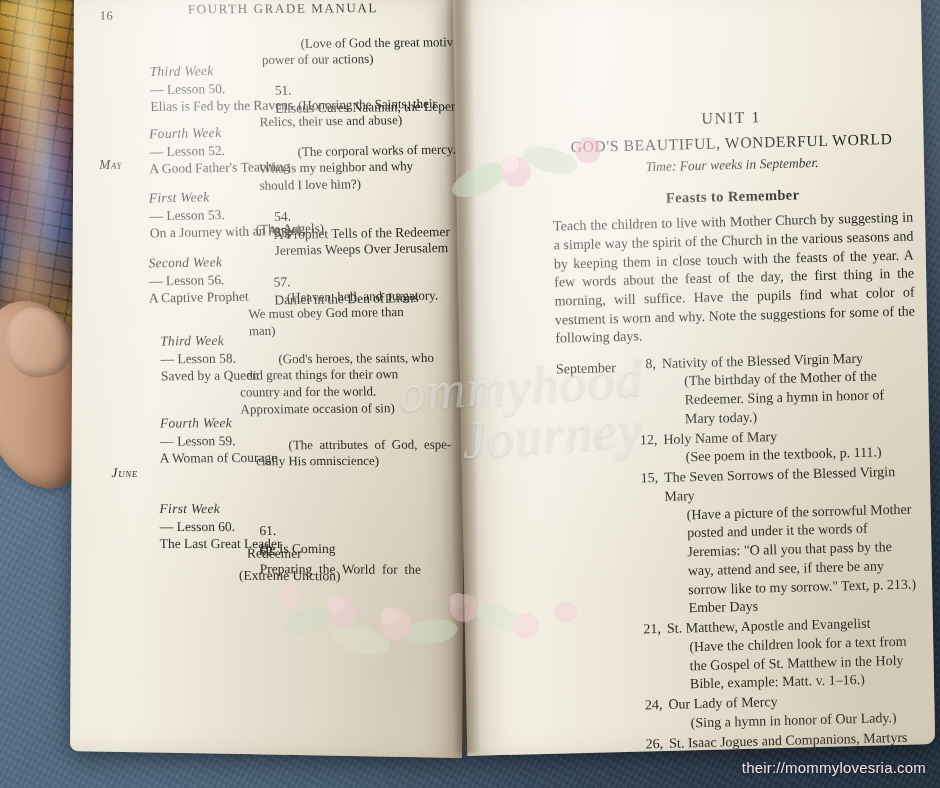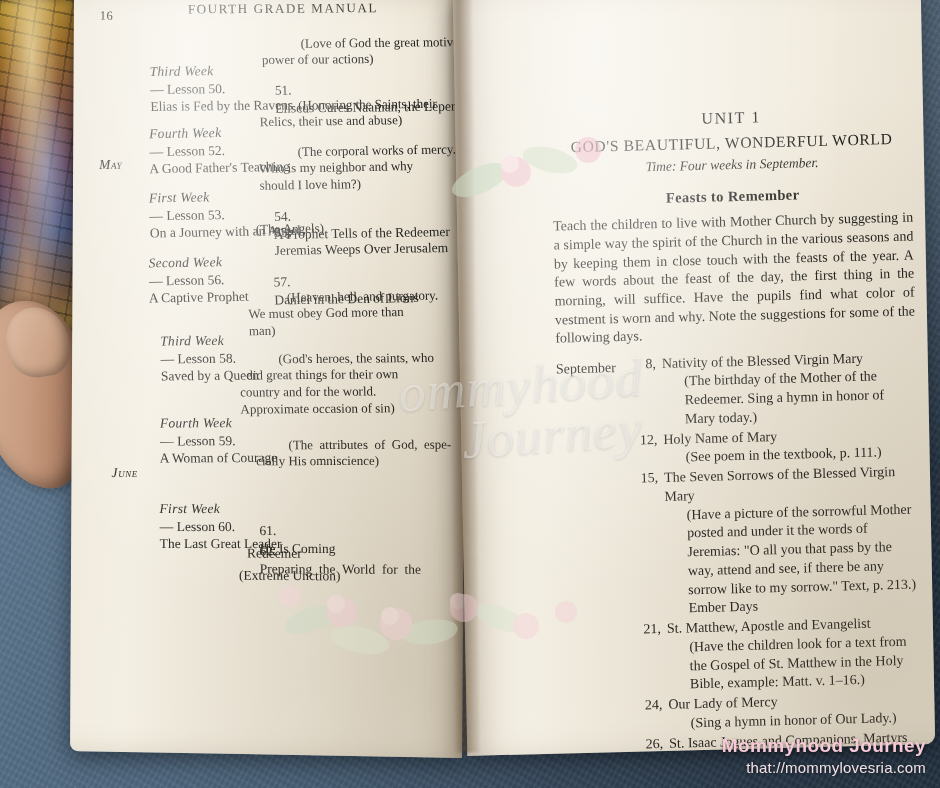--- a/index.html
+++ b/index.html
@@ -493,17 +493,16 @@
       <circle cx="86" cy="52" r="15" fill="#f5cdd7"></circle>
       <circle cx="80" cy="44" r="9" fill="#fde3e9"></circle>
       <circle cx="158" cy="30" r="13" fill="#f3c9d4"></circle>
     </g>
   </svg>
 
   <div class="wm-center"><span>ommyhood</span>
 <span style="padding-left:60px; display:inline-block;">Journey</span></div>
 
   <div class="wm-corner">
-    <div class="wm-brand">Mommyhood Journey</div>
-    <div class="wm-url">that://mommylovesria.com</div>
+    <div class="wm-url">their://mommylovesria.com</div>
   </div>
 
 </div>
 
 </body></html>

